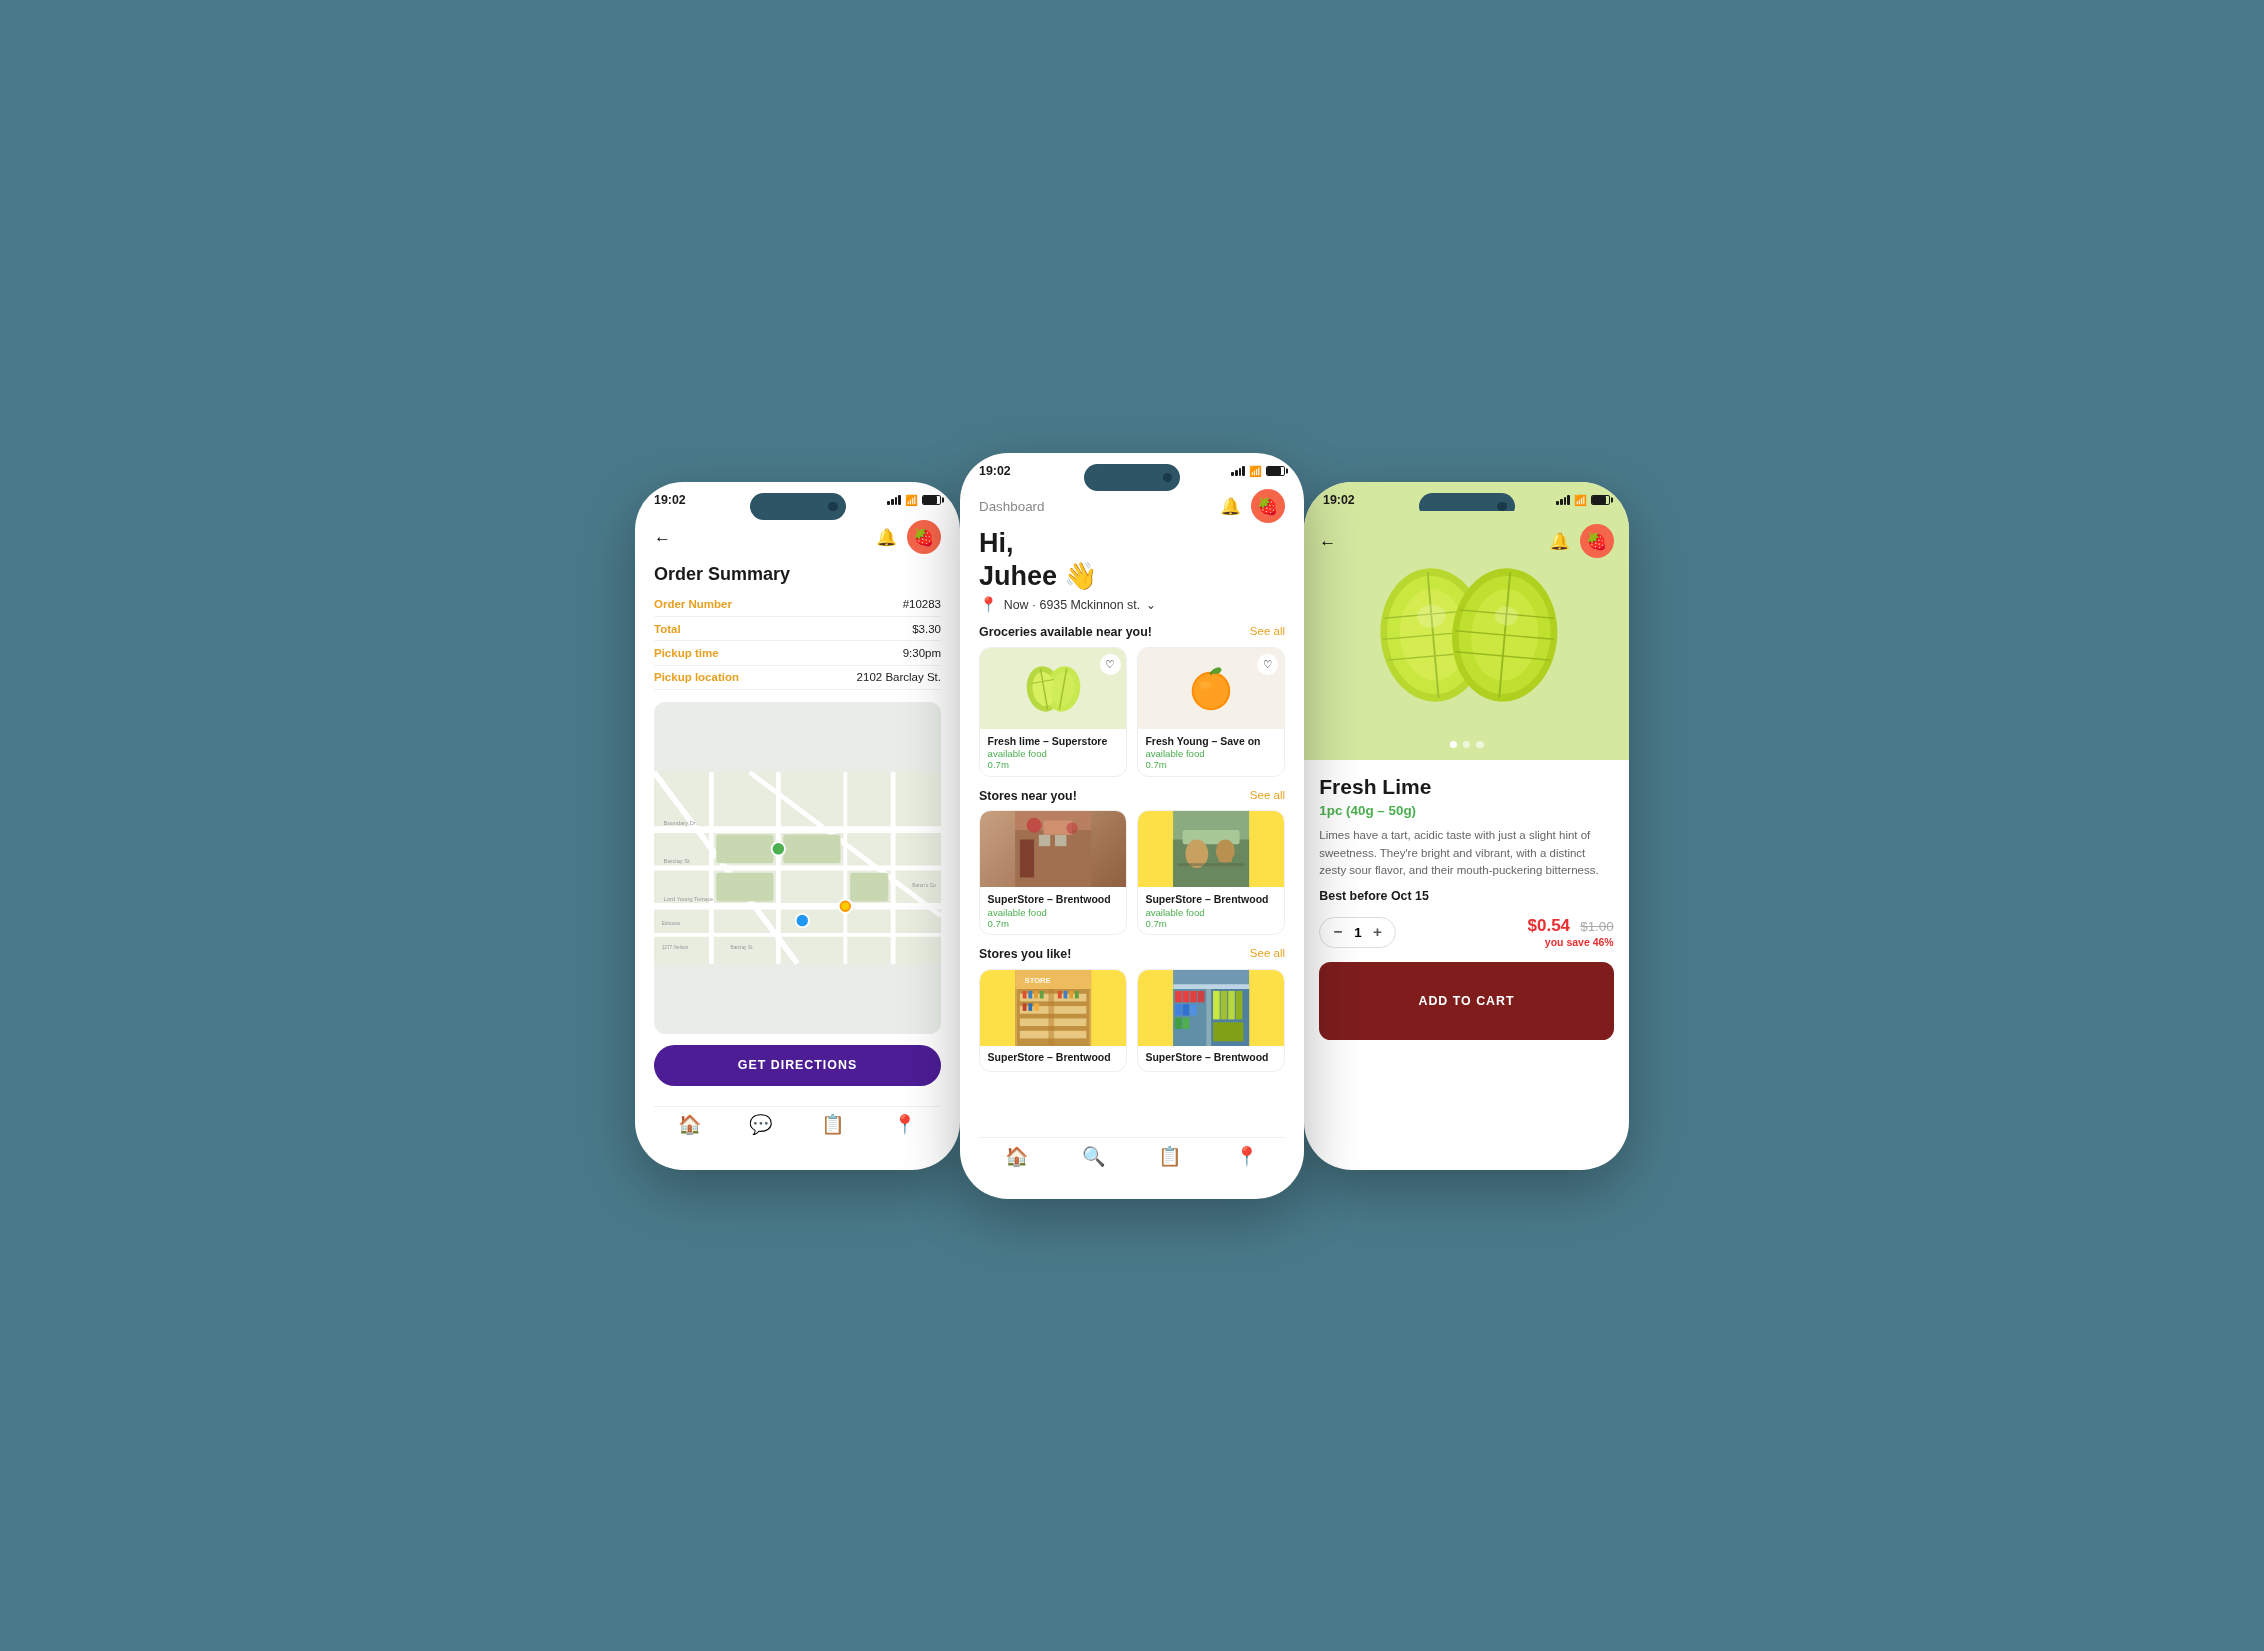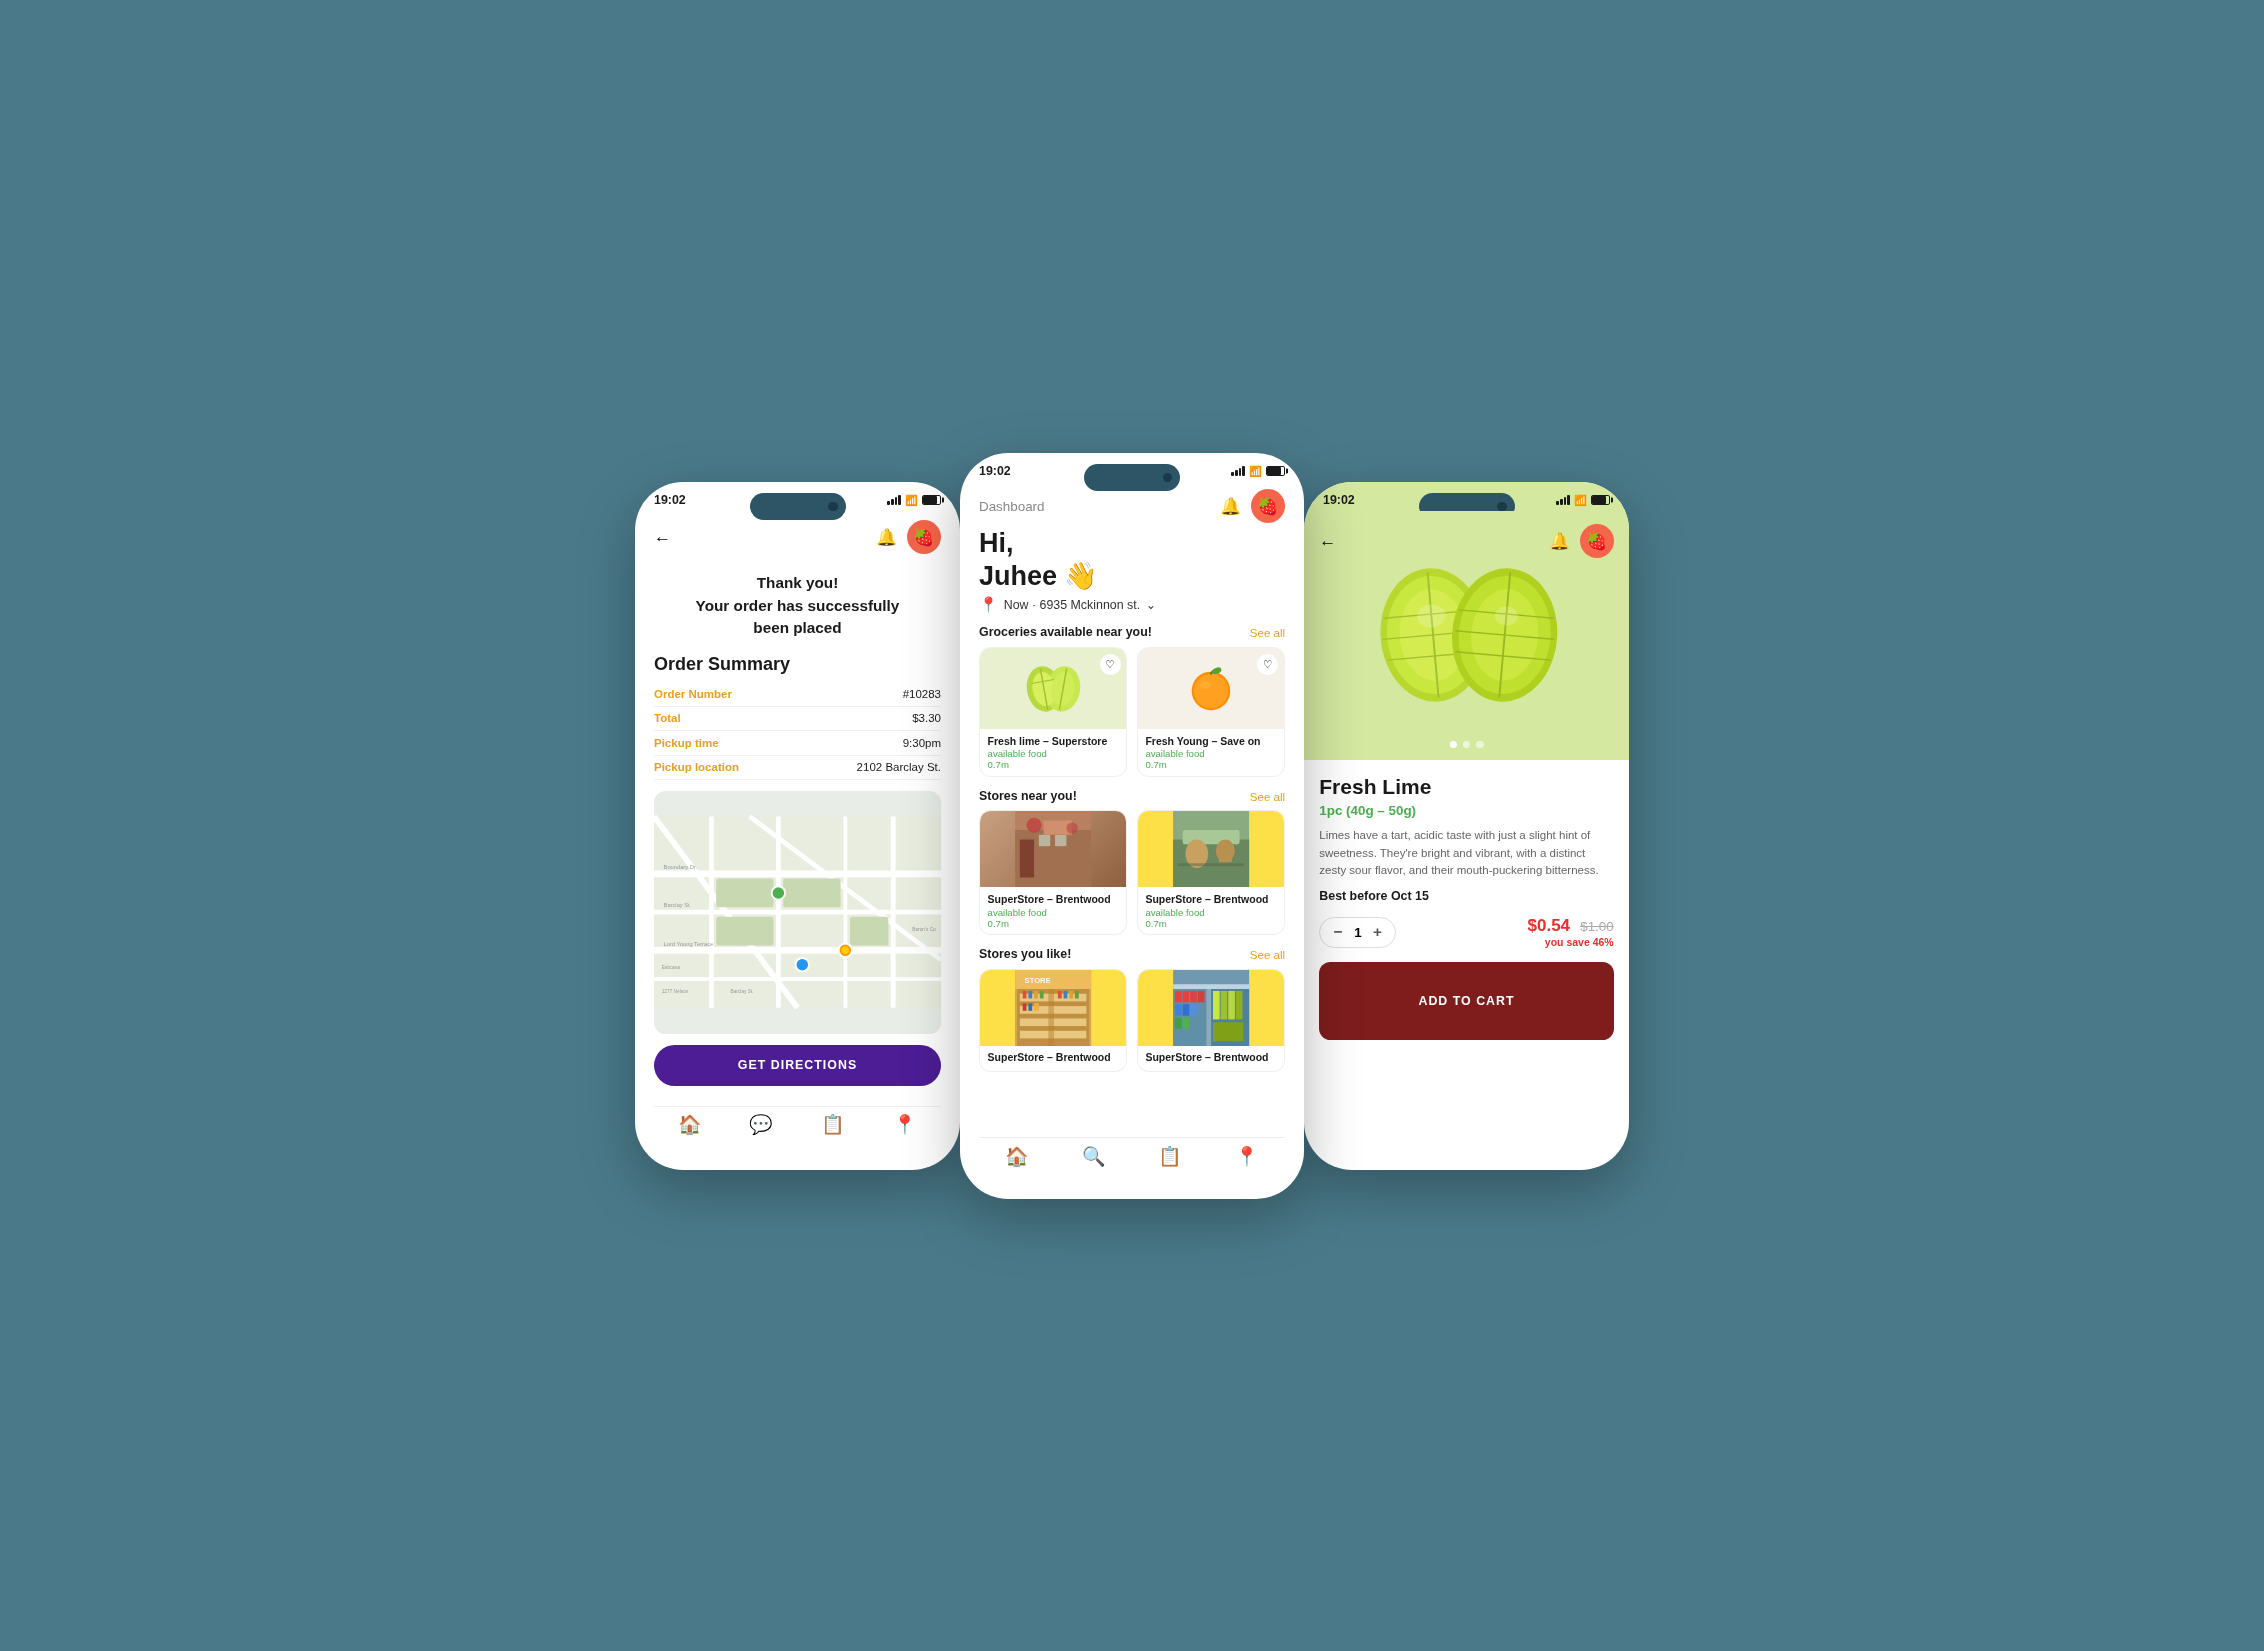--- a/index.html
+++ b/index.html
@@ -245,21 +245,21 @@
       align-items: center;
       gap: 5.7px;
       margin-bottom: 11.5px;
       font-size: 12.4px;
       color: #333;
     }
     .location-pin { color: #e8a020; font-size: 15.3px; }
     .section-header {
       display: flex;
       justify-content: space-between;
-      align-items: flex-end;
+      align-items: flex-start;
       margin-bottom: 7.6px;
     }
     .section-title { font-size: 12.4px; font-weight: 600; color: #1a1a1a; }
     .see-all { font-size: 11.5px; color: #e8a020; cursor: pointer; }
     .products-row {
       display: flex;
       gap: 9.6px;
       margin-bottom: 11.5px;
     }
     .product-card {
@@ -454,25 +454,20 @@
       <div class="phone1-content">
 
         <div class="phone1-header">
           <span class="back-arrow">←</span>
           <div class="header-icons">
             <span class="bell-icon">🔔</span>
             <div class="avatar">🍓</div>
           </div>
         </div>
 
-        <div class="thank-you-text">
-          <h2>
-            Thank you!<br>Your order has successfully<br>been placed
-          </h2>
-        </div>
 
         <div class="order-summary-box">
           <div class="order-summary-title">Order Summary</div>
           <div class="order-row">
             <span class="label">Order Number</span>
             <span class="value">#10283</span>
           </div>
           <div class="order-row">
             <span class="label">Total</span>
             <span class="value">$3.30</span>

